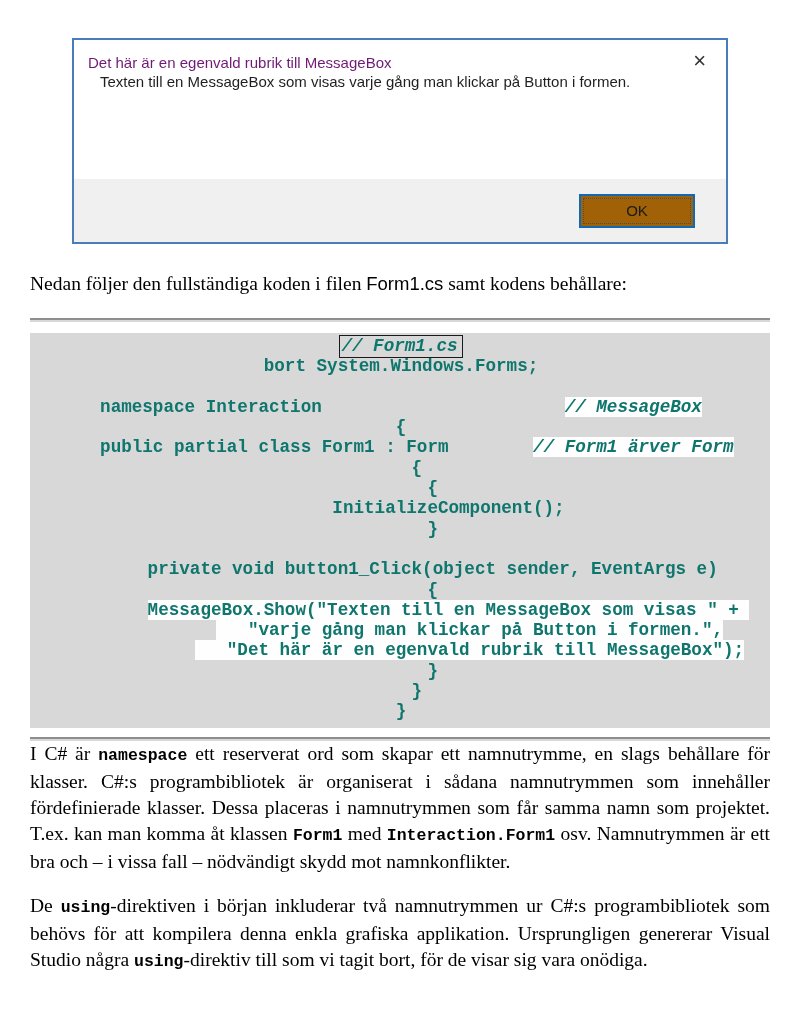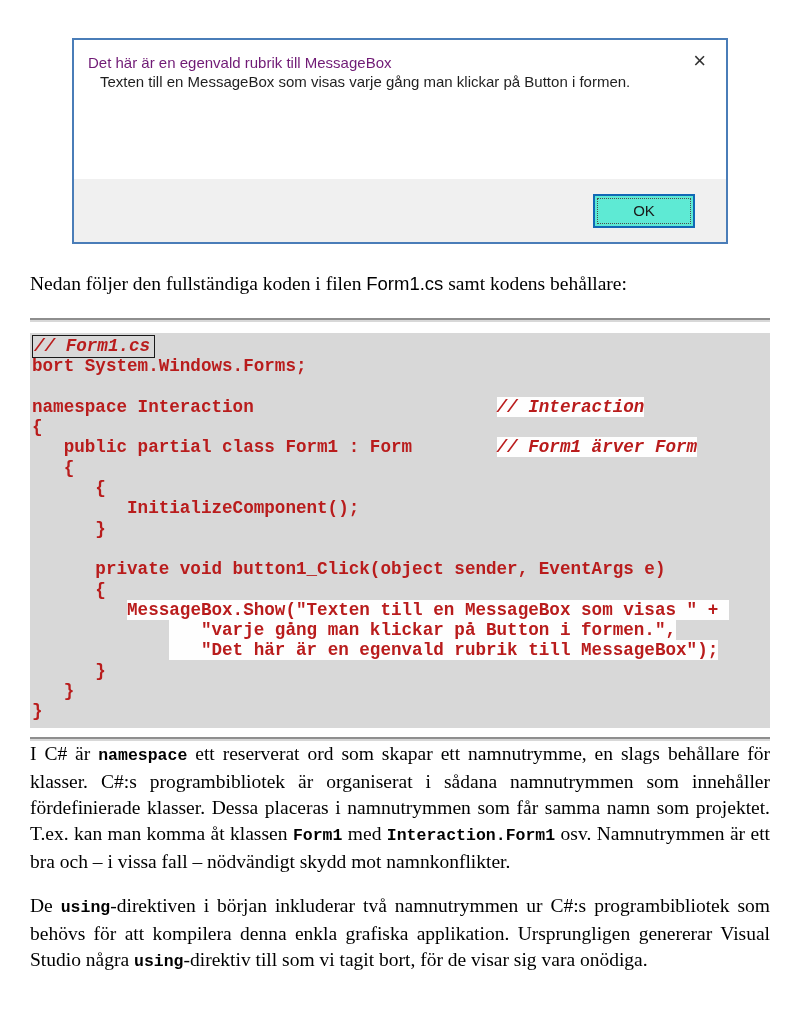--- a/index.html
+++ b/index.html
@@ -29,22 +29,22 @@
     padding: 0 10px 2px 10px; cursor: default; background: transparent; border: 0;
     font-family: "Liberation Sans", sans-serif; font-weight: 400;
   }
   .msgbox-message { font-size: 15px; color: #1f1f1f; padding: 0 24px 0 26px; }
   .msgbox-footer {
     margin-top: auto; height: 63px; background: #f0f0f0;
     display: flex; align-items: center; justify-content: flex-end;
     padding-right: 31px;
   }
   .ok-button {
-    width: 102px; height: 34px;
-    background: #5eead4; border: 2px solid #1168b5;
+    width: 116px; height: 34px;
+    background: #a16207; border: 2px solid #1168b5;
     outline: 1px dotted #4d4d4d; outline-offset: -5px;
     font-family: "Liberation Sans", sans-serif; font-size: 15px; color: #1a1a1a;
     cursor: default;
   }
 
   
   .intro { margin-top: 27px; font-size: 19.5px; line-height: 26px; color: #000; }
   .para  { text-align: justify; font-size: 19.5px; line-height: 26px; color: #000; }
   .para-1 { }
   .para-2 { margin-top: 18px; }
@@ -59,21 +59,22 @@
   .rule-top { margin-top: 21px; }
   .rule-bottom { margin-top: 9px; }
 
   
   .code-block {
     margin-top: 11px;
     background: #d8d8d8;
     padding: 3px 0 6px 2px;
     font-family: "Liberation Mono", monospace;
     font-weight: bold; font-size: 17.6px; line-height: 20.3px;
-    color: #b91c1c;
+    color: #0f766e;
+    text-align: center;
   }
   .code-line { white-space: pre; min-height: 20.3px; }
   .boxed { border: 1.5px solid #1a1a1a; font-style: italic; padding: 0 4px 1px 1px; }
   .cmt { background: #fefefe; font-style: italic; }
   .hl  { background: #fefefe; }
 </style>
 </head>
 <body>
 
 <div class="page">
@@ -90,21 +91,21 @@
   </div>
 
   <p class="intro"><span>Nedan följer den fullständiga koden i filen </span><span class="sans">Form1.cs</span><span> samt kodens behållare:</span></p>
 
   <div class="rule rule-top"></div>
 
   <div class="code-block">
       <div class="code-line"><span class="boxed">// Form1.cs</span></div>
       <div class="code-line"><span>bort System.Windows.Forms;</span></div>
       <div class="code-line"><span></span></div>
-      <div class="code-line"><span>namespace Interaction                       </span><span class="cmt">// Interaction</span></div>
+      <div class="code-line"><span>namespace Interaction                       </span><span class="cmt">// MessageBox</span></div>
       <div class="code-line"><span>{</span></div>
       <div class="code-line"><span>   public partial class Form1 : Form        </span><span class="cmt">// Form1 ärver Form</span></div>
       <div class="code-line"><span>   {</span></div>
       <div class="code-line"><span>      {</span></div>
       <div class="code-line"><span>         InitializeComponent();</span></div>
       <div class="code-line"><span>      }</span></div>
       <div class="code-line"><span></span></div>
       <div class="code-line"><span>      private void button1_Click(object sender, EventArgs e)</span></div>
       <div class="code-line"><span>      {</span></div>
       <div class="code-line"><span>         </span><span class="hl">MessageBox.Show("Texten till en MessageBox som visas " + </span></div>

